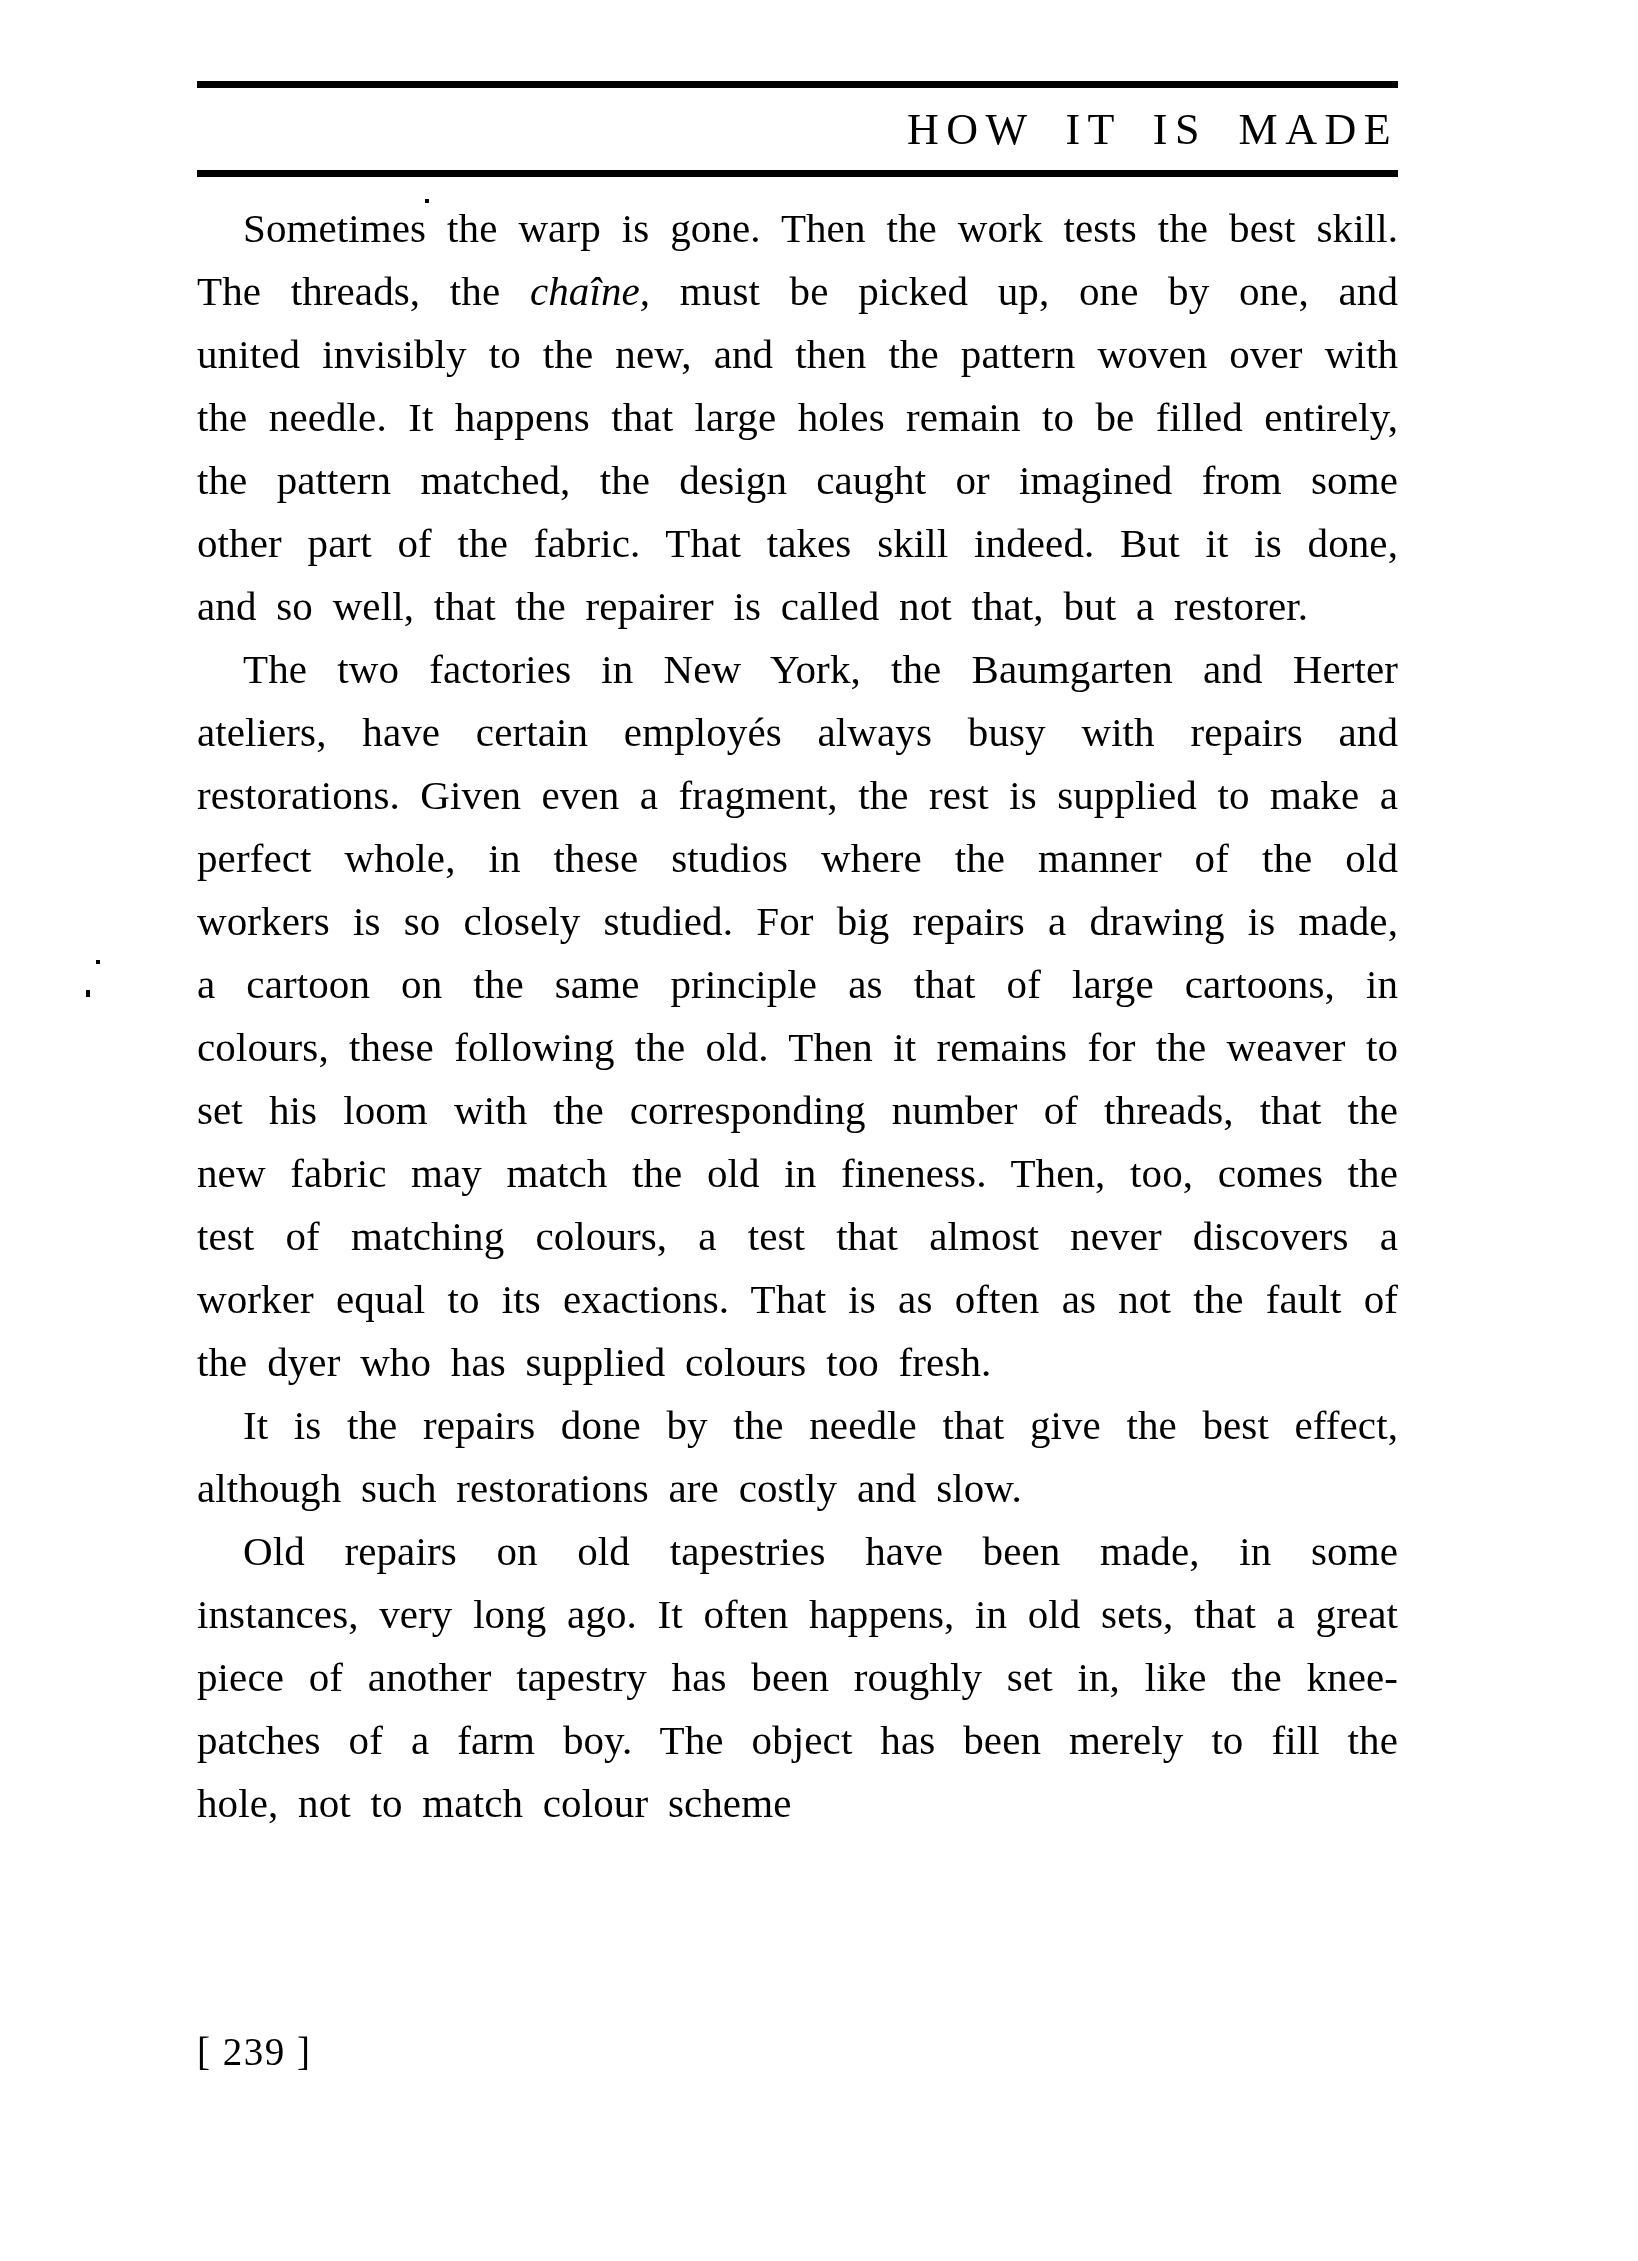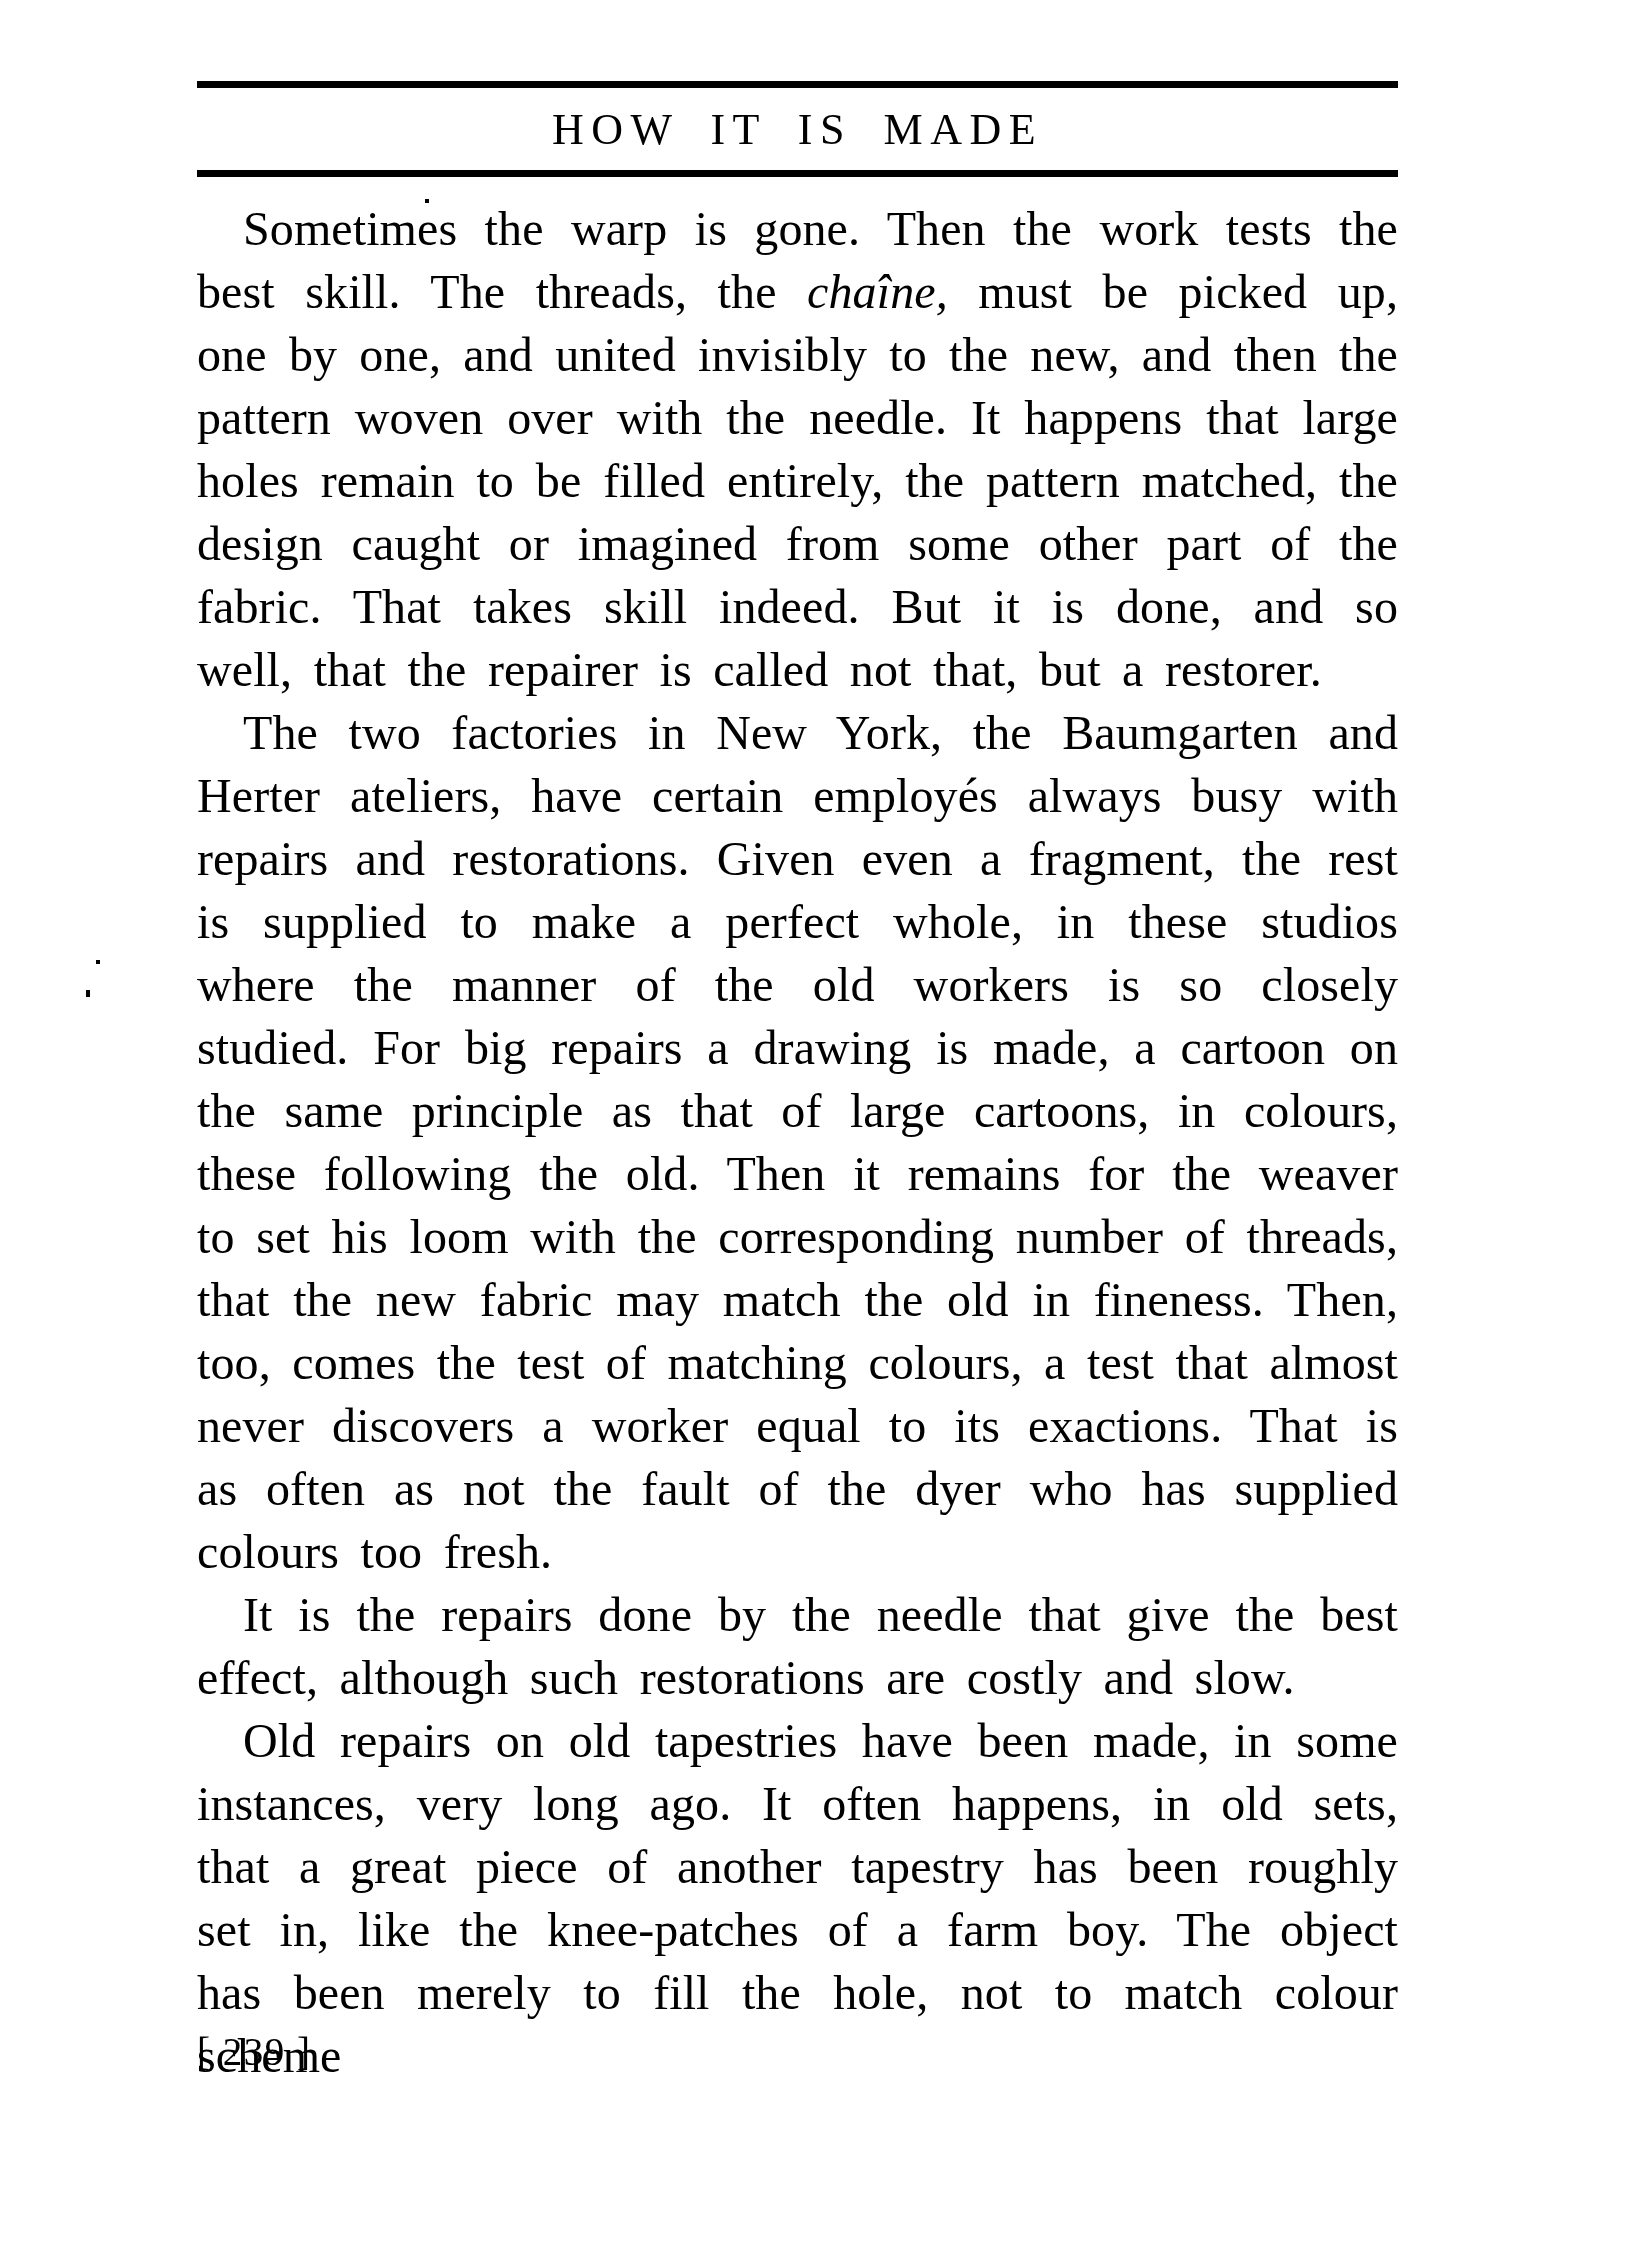--- a/index.html
+++ b/index.html
@@ -25,34 +25,34 @@
   }
   .rule-top { top: 81px; }
   .rule-bottom { top: 170px; }
   .head-title {
     position: absolute;
     top: 88px;
     left: 197px;
     width: 1201px;
     height: 83px;
     line-height: 83px;
-    text-align: center;
+    text-align: right;
     font-size: 44px;
     font-weight: normal;
     letter-spacing: 0.17em;
     word-spacing: 0.30em;
     margin: 0;
     white-space: nowrap;
   }
   .body-text {
     position: absolute;
     top: 197px;
     left: 197px;
     width: 1201px;
-    font-size: 48px;
+    font-size: 41px;
     line-height: 63px;
     text-align: justify;
     word-spacing: 9.4px;
     letter-spacing: 0.1px;
   }
   .body-text p {
     margin: 0;
     padding: 0;
     text-indent: 46px;
   }

